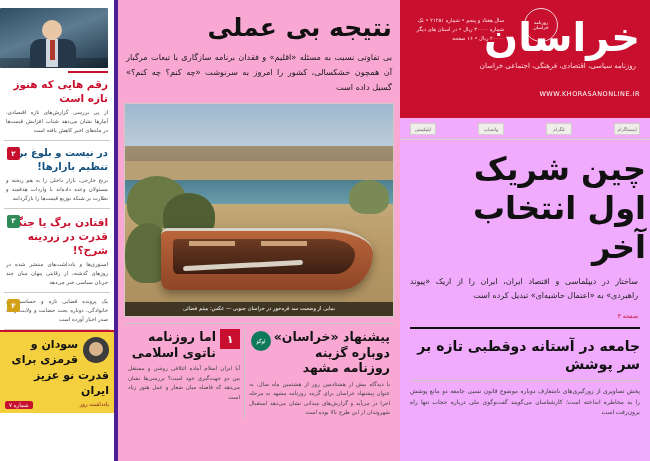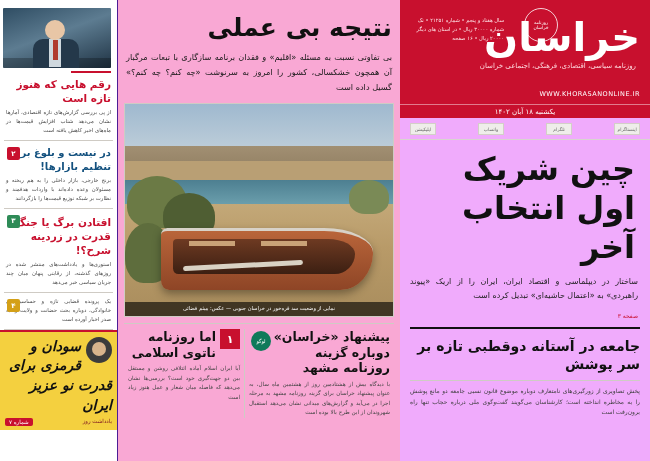--- a/index.html
+++ b/index.html
@@ -16,21 +16,21 @@
     background: #f2f1ee;
   }
 
   
   .sidebar {
     position: absolute;
     left: 0; top: 0;
     width: 118px;
     height: 461px;
     background: #ffffff;
-    border-right: 1px solid #4c1d95;
+    border-right: 4px solid #4c1d95;
     padding: 4px 4px 0 4px;
   }
   .sb-block {
     border-bottom: 1px solid #cfcbc4;
     padding: 4px 2px 5px 2px;
     position: relative;
   }
   .sb-photo {
     width: 108px; height: 60px;
     background: linear-gradient(160deg,#2f4d63 0%, #5d7c91 45%, #1f3344 100%);
@@ -112,22 +112,22 @@
     width: 26px; height: 26px; border-radius: 50%;
     background: #3c3c3c;
     float: right; margin-left: 5px;
     position: relative; overflow: hidden;
   }
   .sb-yellow .av::after {
     content: ""; position: absolute; left: 6px; top: 5px;
     width: 14px; height: 14px; border-radius: 50%; background: #d8b48c;
   }
   .sb-yellow-title {
-    color: #111; font-size: 14px; font-weight: bold; line-height: 1.4;
-    text-align: right; direction: rtl; font-style: italic;
+    color: #111; font-size: 11px; font-weight: bold; line-height: 1.4;
+    text-align: right; direction: rtl;
   }
   .sb-yellow-sub {
     clear: both;
     color: #7a1020; font-size: 5.5px; text-align: right; direction: rtl;
     padding-top: 3px;
   }
   .sb-tag {
     display: inline-block;
     background: #c8102e; color: #fff;
     font-size: 5.5px; padding: 1px 4px; border-radius: 2px;
@@ -325,21 +325,21 @@
   .ic {
     width: 26px; height: 12px;
     background: #efeeea; border: 1px solid #d3cfc8;
     font-size: 4.5px; color: #666;
     display: flex; align-items: center; justify-content: center;
     direction: rtl;
   }
 
   .lead-headline {
     direction: rtl; text-align: right;
-    padding: 10px 15px 4px 10px;
+    padding: 10px 4px 4px 10px;
     color: #111;
     font-size: 32px;
     font-weight: bold;
     line-height: 1.22;
     letter-spacing: -1px;
   }
   .lead-sub {
     direction: rtl; text-align: justify;
     padding: 4px 12px 8px 10px;
     color: #1e1e1e;
@@ -372,21 +372,20 @@
 <div id="page">
 
   <div class="rightcol">
 
     <div class="masthead">
       <div class="mh-logo">خراسان</div>
       <div class="mh-seal">روزنامه خراسان</div>
       <div class="mh-sub">روزنامه سیاسی، اقتصادی، فرهنگی، اجتماعی خراسان</div>
       <div class="mh-url">WWW.KHORASANONLINE.IR</div>
       <div class="mh-meta">سال هفتاد و پنجم • شماره ۲۱۲۵۱ • تک شماره ۳۰۰۰۰ ریال • در استان های دیگر ۲۰۰۰۰ ریال • ۱۶ صفحه</div>
-      <div class="mh-date">یکشنبه ۱۸ آبان ۱۴۰۲</div>
     </div>
 
     <div class="icons-row">
       <div class="ic">اینستاگرام</div>
       <div class="ic">تلگرام</div>
       <div class="ic">واتساپ</div>
       <div class="ic">اپلیکیشن</div>
     </div>
 
     <div class="lead-headline">چین شریک اول انتخاب آخر</div>

